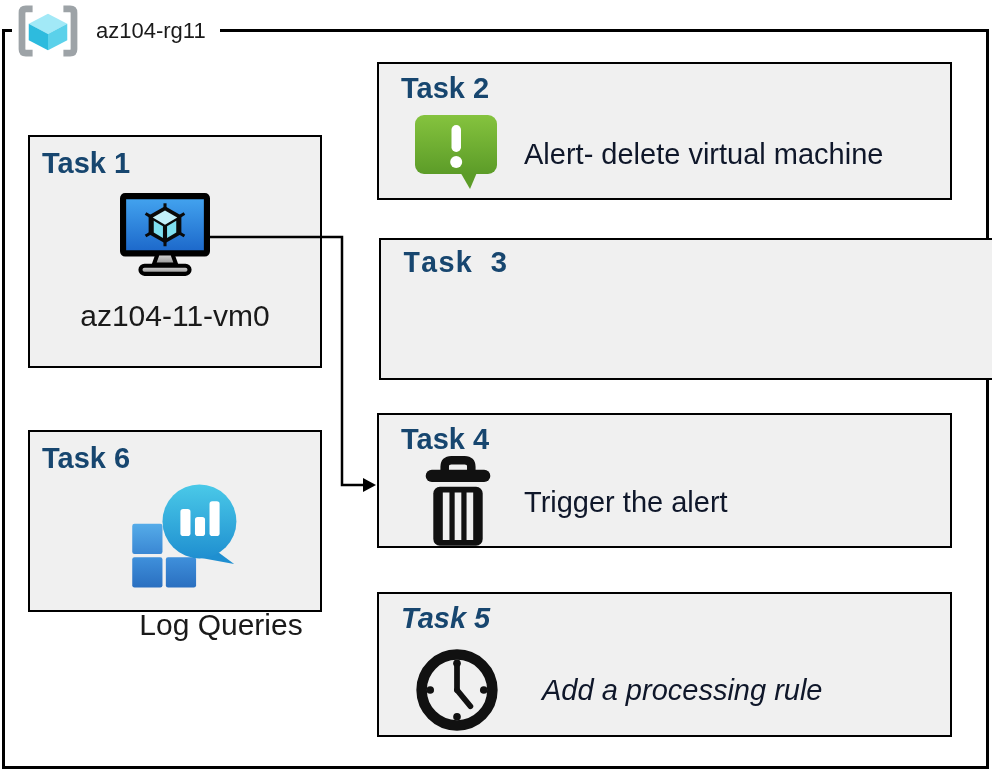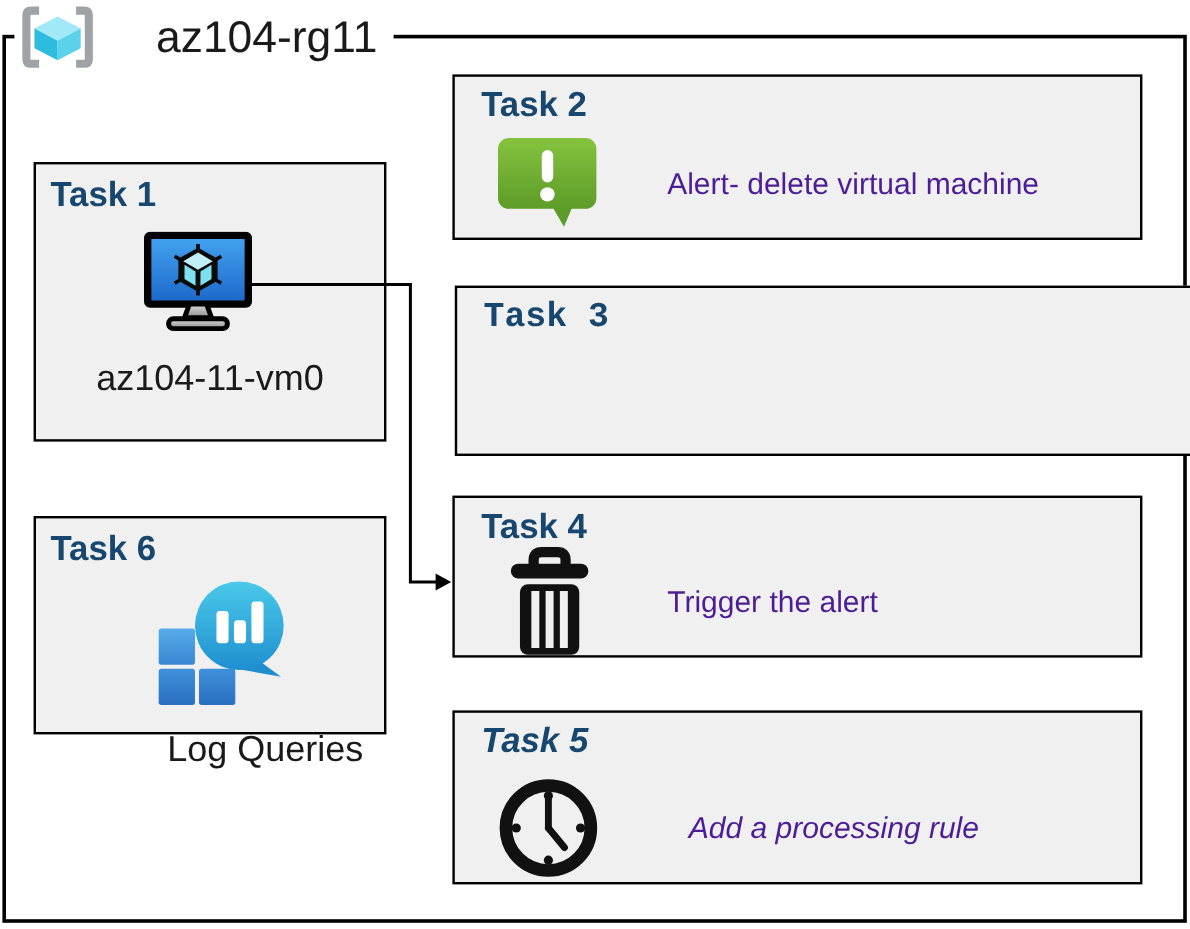--- a/index.html
+++ b/index.html
@@ -10,21 +10,21 @@
   
   .rg-border{
     position:absolute;left:2px;top:29px;width:987px;height:740px;
     border:3px solid #000;box-sizing:border-box;background:transparent;
   }
   
   .rg-header{
     position:absolute;left:12px;top:3px;height:56px;background:#ffffff;
     display:flex;align-items:center;gap:16px;padding:0 14px 0 4px;z-index:3;
   }
-  .rg-header .rg-title{font-size:37px;color:#1a1a1a;white-space:nowrap;margin-left:34px;}
+  .rg-header .rg-title{font-size:22px;color:#1a1a1a;white-space:nowrap;}
   .rg-icon{width:64px;height:52px;display:block;}
 
   .task-box{
     position:absolute;background:#f0f0f0;border:2px solid #000;
     box-sizing:border-box;z-index:2;
   }
   .task-title{
     position:absolute;font-weight:700;color:#17466f;font-size:29px;white-space:nowrap;
   }
   .left-box .task-title{left:12px;top:10px;}
@@ -45,21 +45,21 @@
   
   .pos-task2{left:377px;top:62px;width:575px;height:138px;}
   .pos-task3{left:379px;top:238px;width:693px;height:142px;font-family:Liberation Mono, monospace;}
   .pos-task4{left:377px;top:413px;width:575px;height:135px;}
   .pos-task5{left:377px;top:592px;width:575px;height:145px;font-style:italic;}
   .task-row{position:absolute;display:flex;align-items:center;}
   .pos-task2 .task-row{left:33px;top:48px;gap:24px;}
   .pos-task3 .task-row{left:35px;top:48px;gap:24px;}
   .pos-task4 .task-row{left:41px;top:40px;gap:28px;}
   .pos-task5 .task-row{left:33px;top:52px;gap:40px;}
-  .row-label{font-size:25px;color:#4c1d95;white-space:nowrap;margin-left:32px;}
+  .row-label{font-size:29px;color:#0f172a;white-space:nowrap;}
   .alert-icon{width:88px;height:84px;display:block;}
   .mail-icon{width:90px;height:70px;display:block;}
   .trash-icon{width:76px;height:94px;display:block;}
   .clock-icon{width:90px;height:88px;display:block;}
 
   .connector-svg{
     position:absolute;left:0;top:0;width:992px;height:774px;z-index:4;pointer-events:none;
   }
 </style>
 </head>

